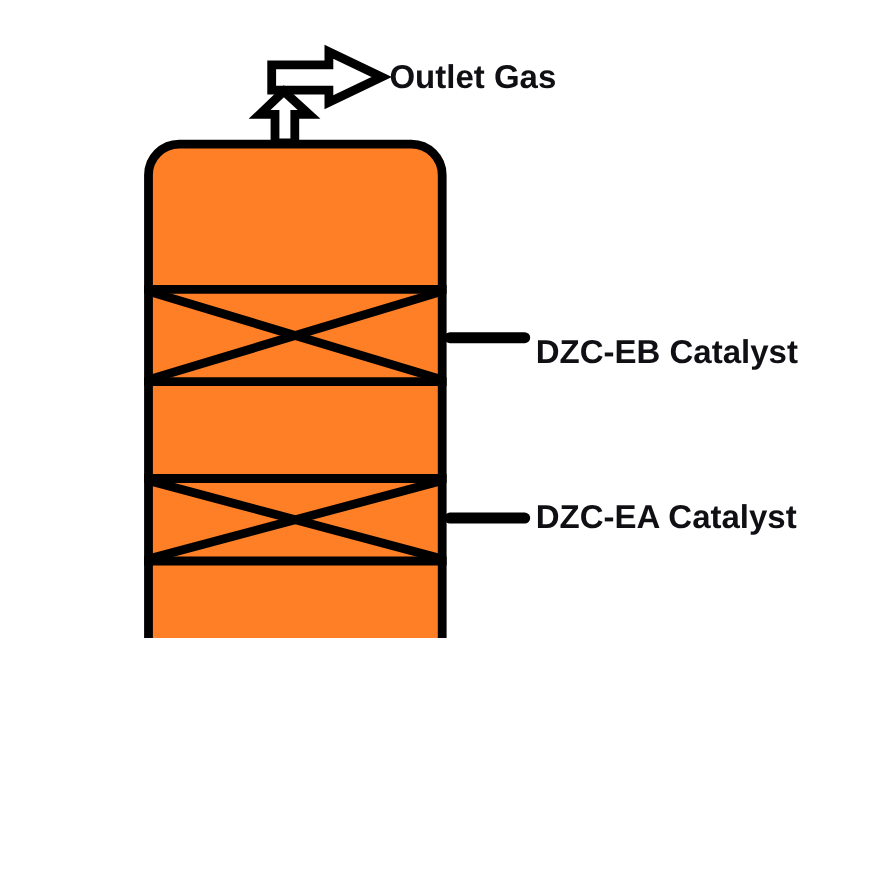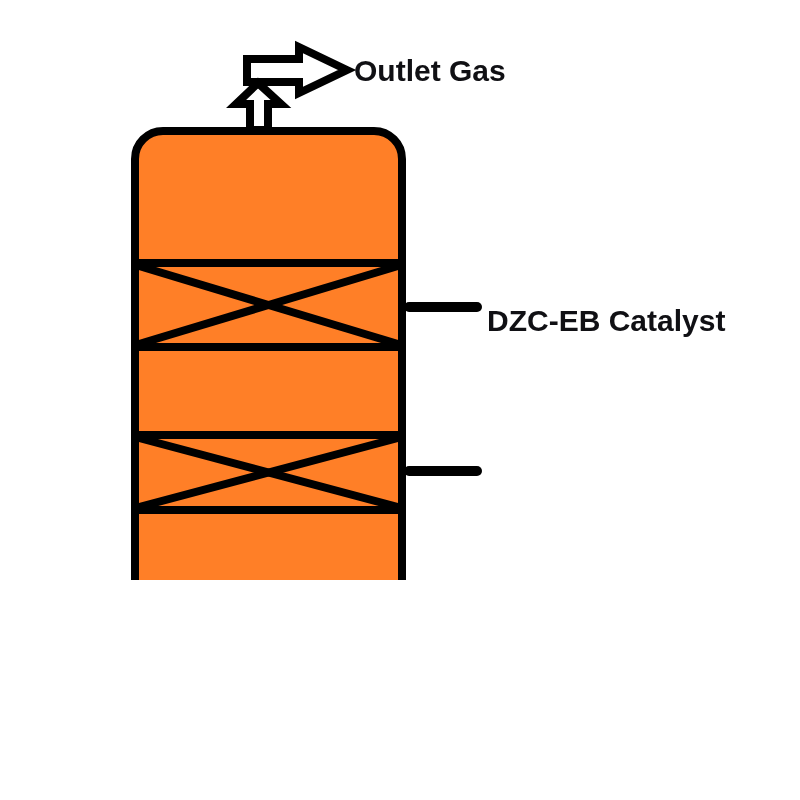--- a/index.html
+++ b/index.html
@@ -66,14 +66,15 @@
 
     <path d="M 258,83 L 281,104 L 268,104 L 268,130 L 250,130 L 250,104 L 236,104 Z" fill="#FFFFFF" stroke="#000000" stroke-width="8" stroke-linejoin="miter"></path>
 
     <path d="M 260,645 L 286,680 L 271,680 L 271,725 L 249,725 L 249,680 L 234,680 Z" fill="#FFFFFF" stroke="#000000" stroke-width="8" stroke-linejoin="miter"></path>
   </svg>
 
   <span class="diagram-label" id="label-outlet-gas">Outlet Gas</span>
 
   <span class="diagram-label" id="label-dzc-eb">DZC-EB Catalyst</span>
 
+  <span class="diagram-label" id="label-dzc-ea">DZC-EA Catalyst</span>
 
 </div>
 
 </body></html>

